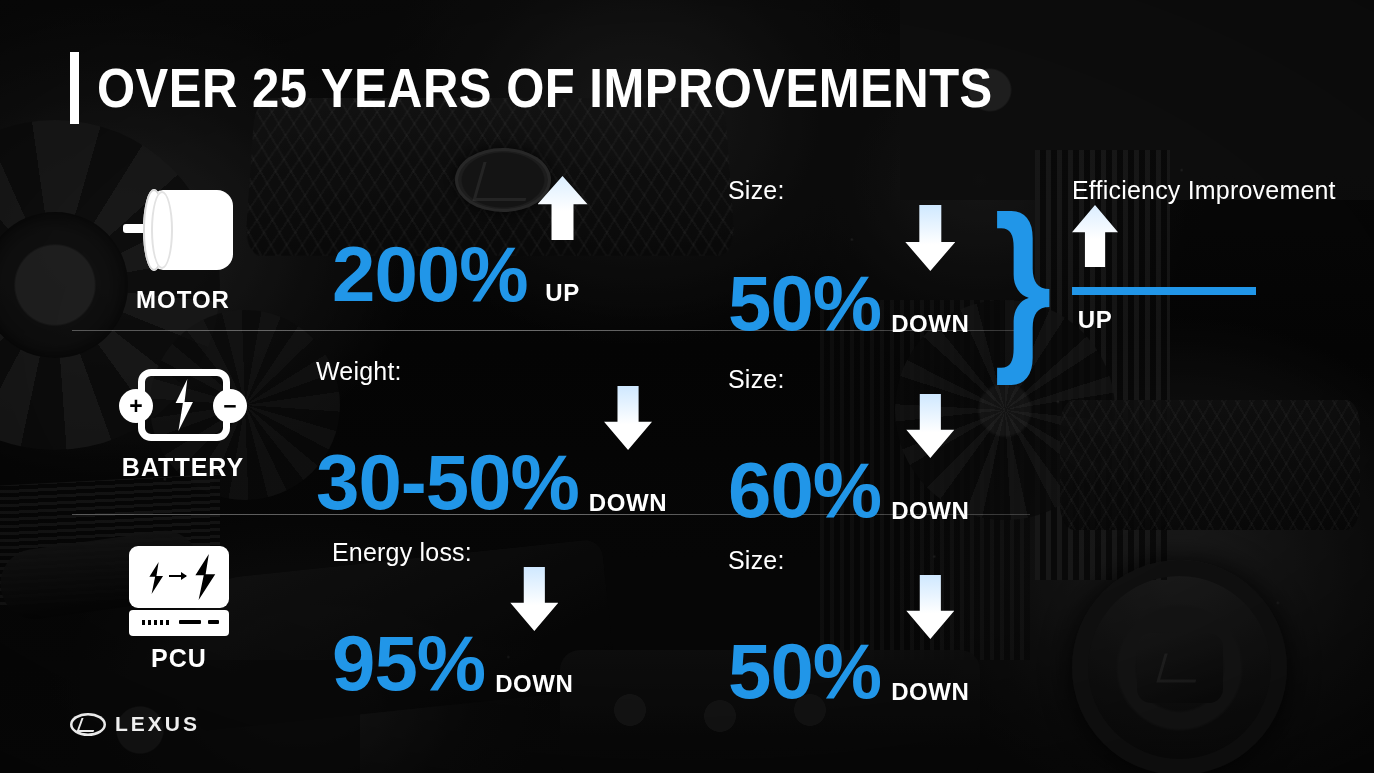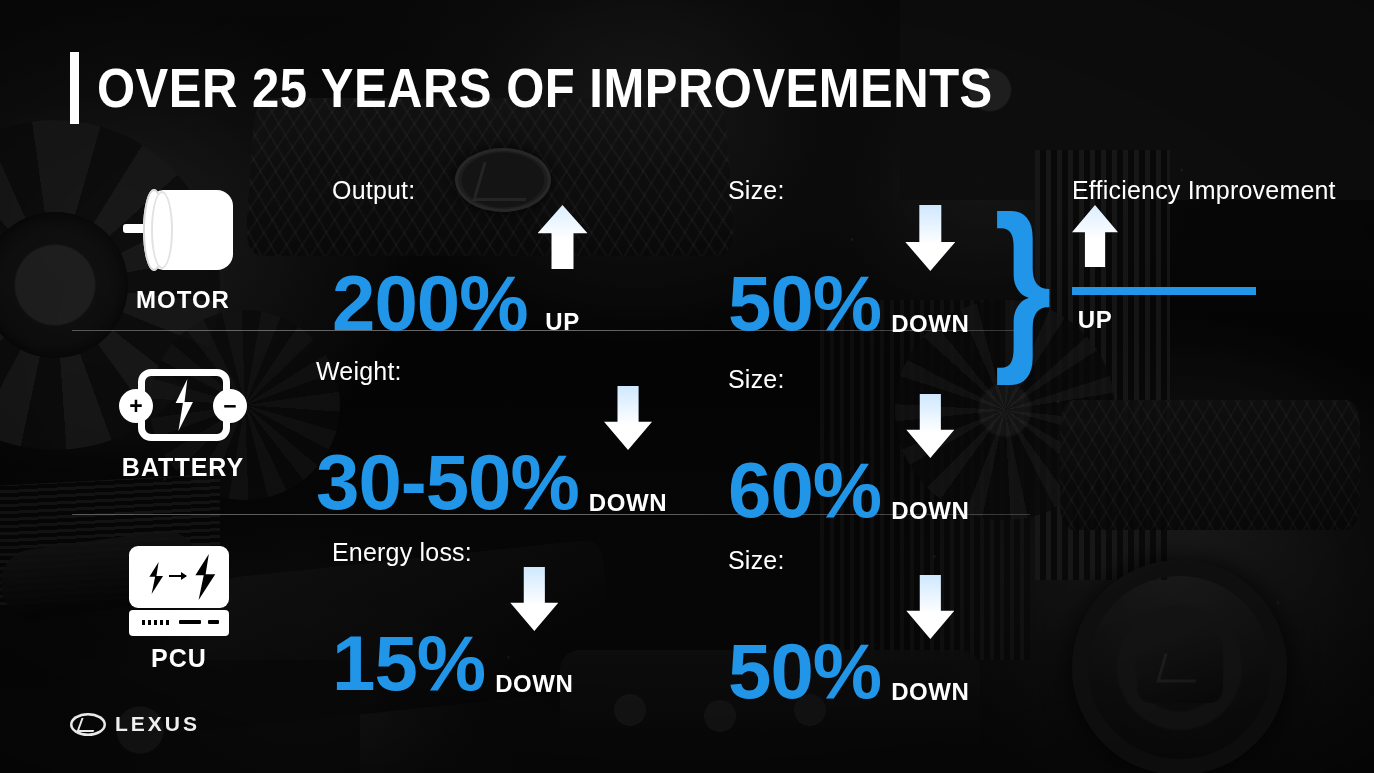--- a/index.html
+++ b/index.html
@@ -343,21 +343,20 @@
     <div class="motor-icon">
       <div class="motor-shaft"></div>
       <div class="motor-body"></div>
       <div class="motor-cap c1"></div>
       <div class="motor-cap c2"></div>
     </div>
     <div class="icon-label" style="font-size:24px;">MOTOR</div>
   </div>
 
   <div class="stat" style="left:332px; top:176px;">
-    <div class="stat-label">Output:</div>
     <div class="stat-row">
       <div class="stat-value">200%</div>
       <div class="dir" style="margin-bottom:4px;">
         <div class="arrow up" style="width:50px;height:64px;"></div>
         <div class="dir-word">UP</div>
       </div>
     </div>
   </div>
 
   <div class="stat" style="left:728px; top:176px;">
@@ -428,21 +427,21 @@
         <div class="pcu-dash a"></div>
         <div class="pcu-dash b"></div>
       </div>
     </div>
     <div class="icon-label" style="font-size:25px;">PCU</div>
   </div>
 
   <div class="stat" style="left:332px; top:538px;">
     <div class="stat-label">Energy loss:</div>
     <div class="stat-row">
-      <div class="stat-value">15%</div>
+      <div class="stat-value">95%</div>
       <div class="dir" style="margin-bottom:2px;">
         <div class="arrow down" style="width:48px;height:64px;"></div>
         <div class="dir-word">DOWN</div>
       </div>
     </div>
   </div>
 
   <div class="stat" style="left:728px; top:546px;">
     <div class="stat-label">Size:</div>
     <div class="stat-row">

